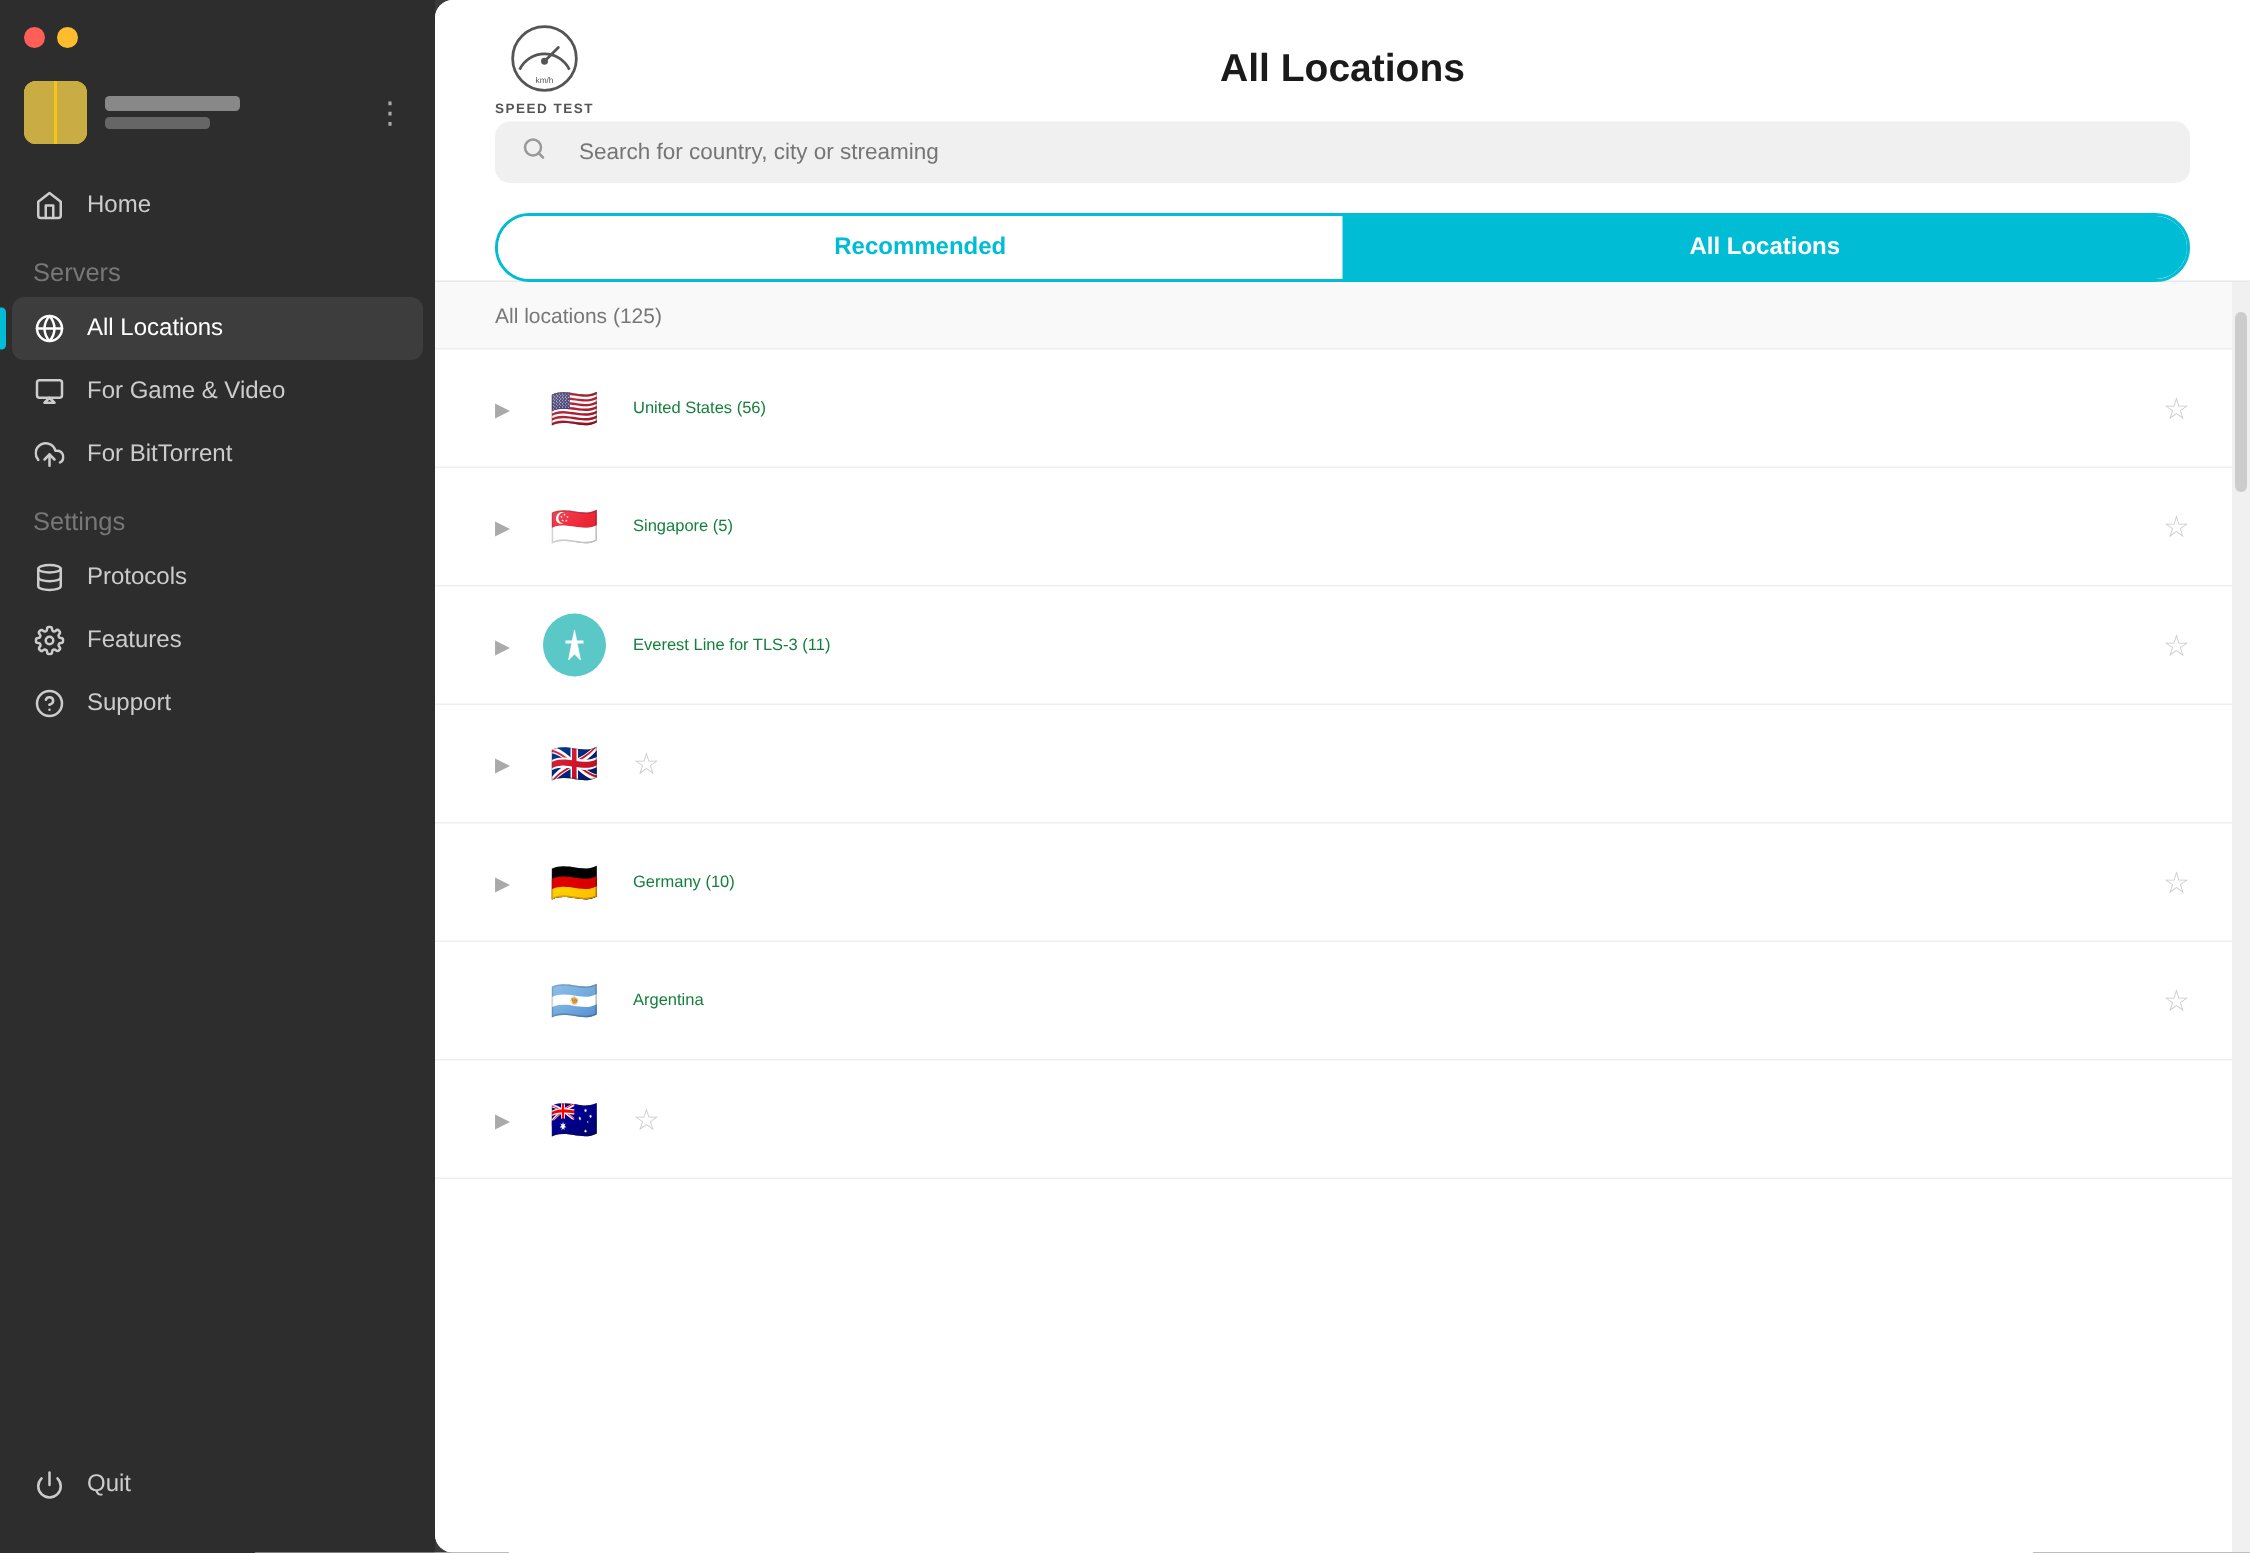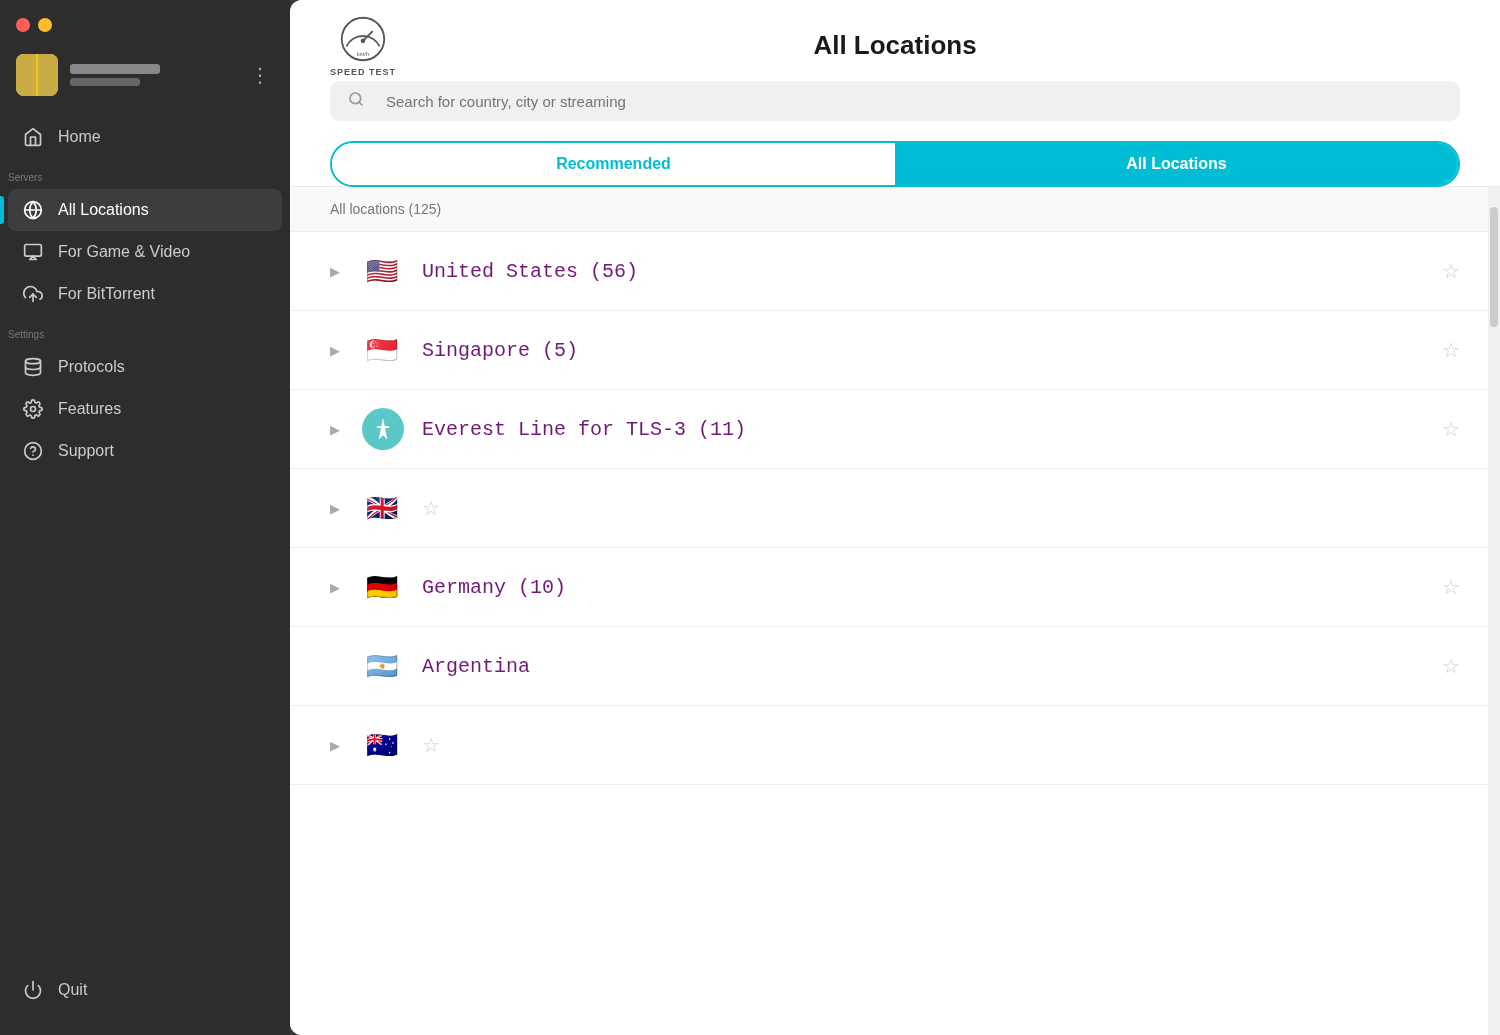--- a/index.html
+++ b/index.html
@@ -138,22 +138,22 @@
       width: 22px;
       height: 22px;
       display: flex;
       align-items: center;
       justify-content: center;
       flex-shrink: 0;
     }
 
     .section-label {
       color: #777;
-      font-size: 10px;
-      padding: 14px 22px 6px 8px;
+      font-size: 17px;
+      padding: 14px 22px 6px 22px;
       font-weight: 500;
     }
 
     .sidebar-bottom {
       margin-top: auto;
       padding: 16px 8px 24px 8px;
     }
 
     
     .main {
@@ -300,23 +300,22 @@
       flex-shrink: 0;
       display: flex;
       align-items: center;
       justify-content: center;
       font-size: 26px;
       overflow: hidden;
     }
 
     .location-name {
       flex: 1;
-      font-size: 20px;
-      color: #701a75;
-      font-family: Liberation Mono, monospace;
+      font-size: 11px;
+      color: #15803d;
     }
 
     .star-icon {
       color: #ccc;
       font-size: 20px;
       cursor: pointer;
     }
 
     
     .location-list::-webkit-scrollbar {

